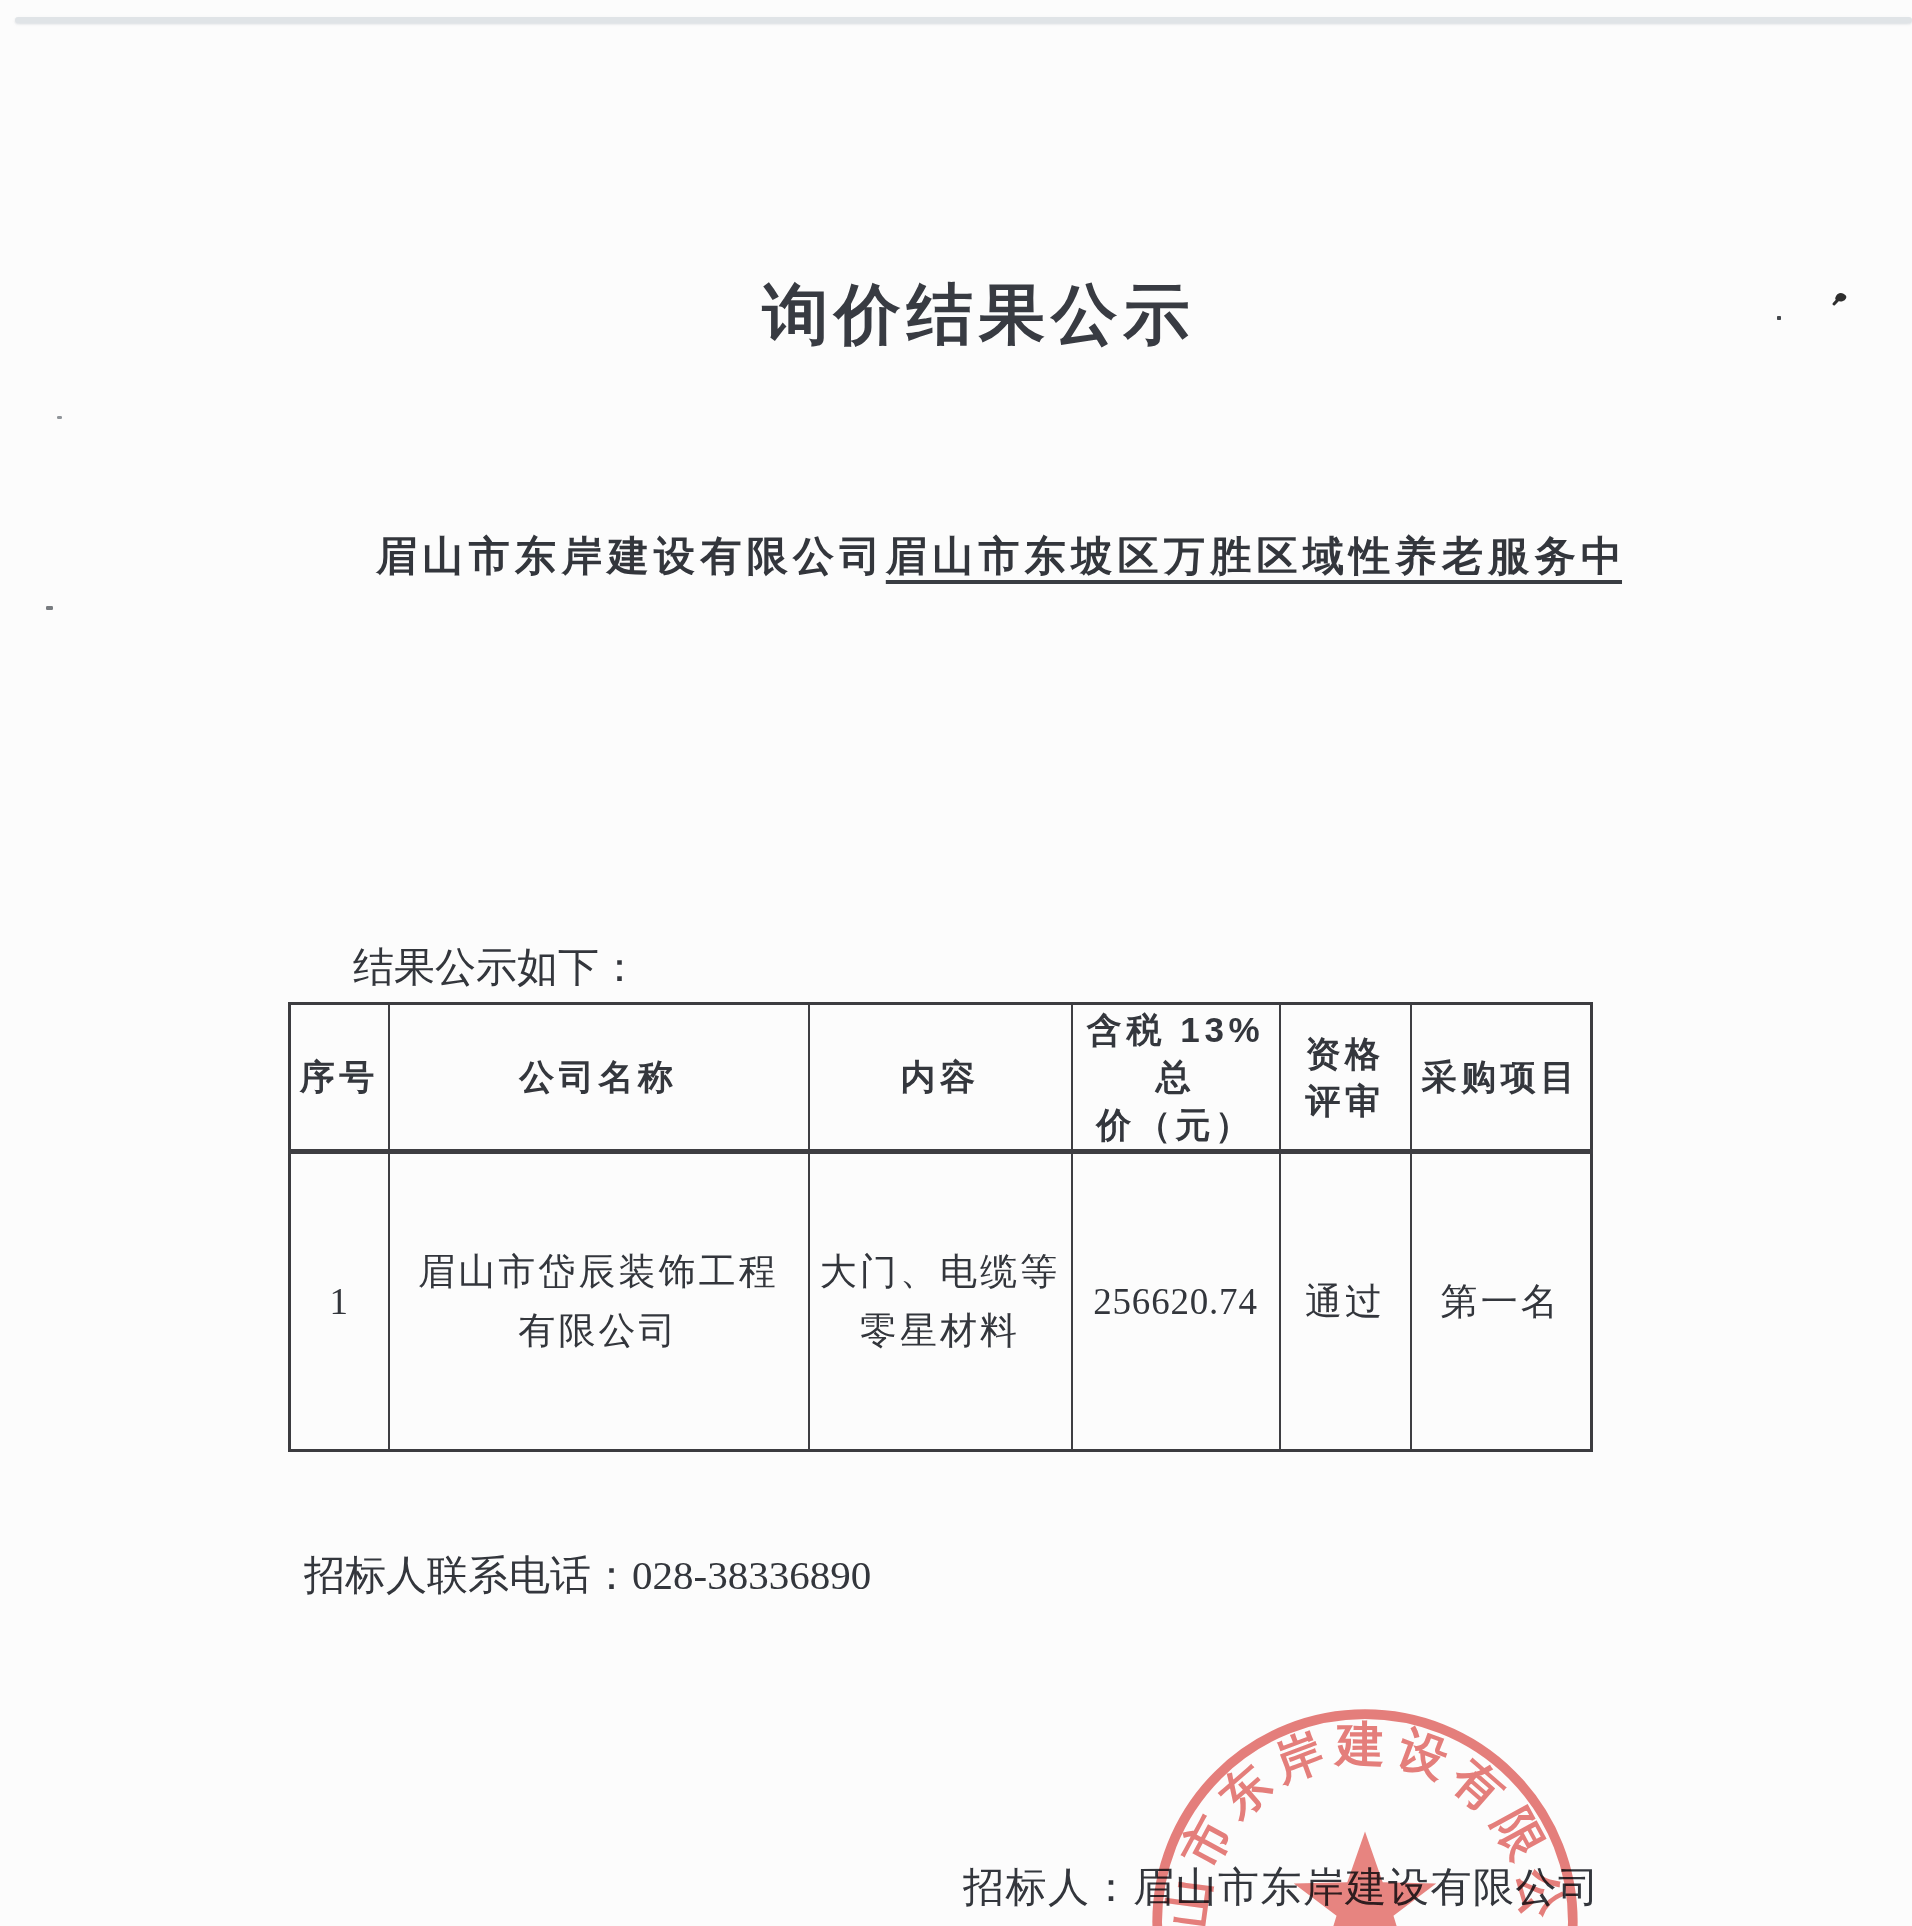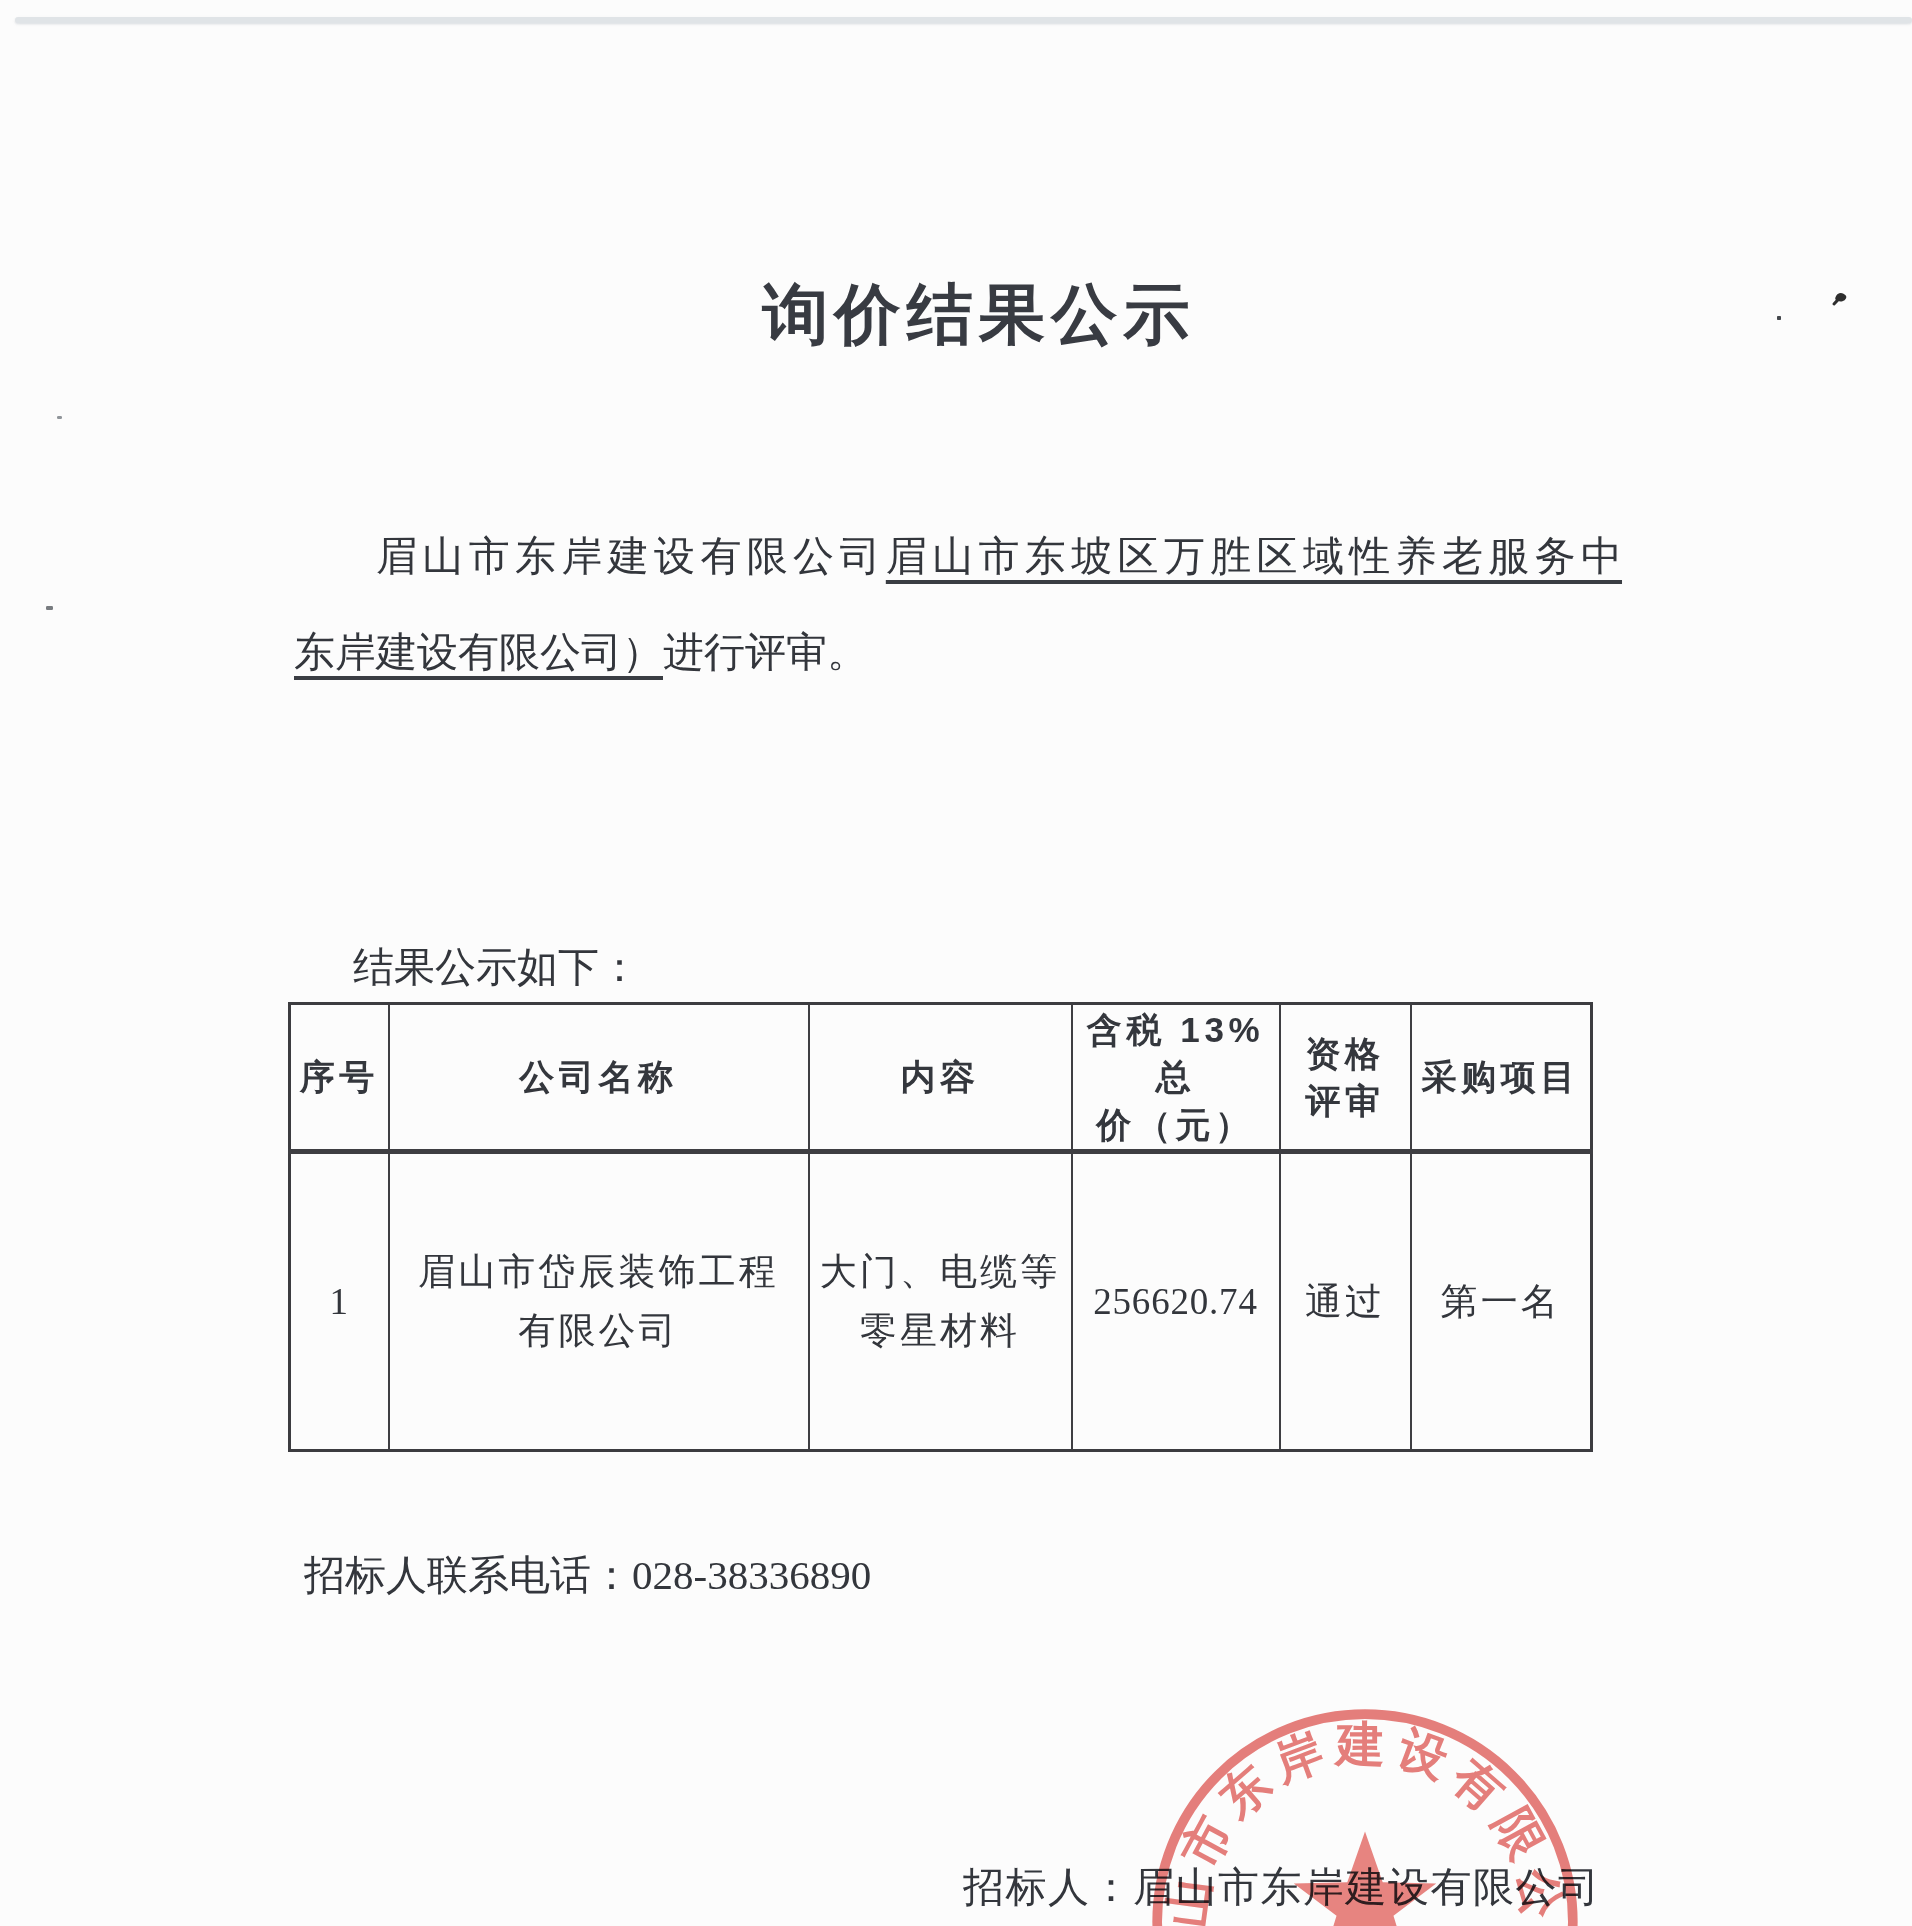--- a/index.html
+++ b/index.html
@@ -24,20 +24,21 @@
     color:#383b42;
   }
   .paragraph{
     position:absolute;left:294px;top:508px;width:1328px;
     font-size:41px;
   }
   .pline{
     height:96px;line-height:96px;
     text-align:justify;text-align-last:justify;
     white-space:nowrap;
+    font-weight:bold;
   }
   .pline.first{text-indent:82px;}
   .pline.last{text-align-last:left;}
   .u{
     text-decoration-line:underline;
     text-decoration-thickness:3.5px;
     text-underline-offset:10px;
     text-decoration-color:#3a3d43;
   }
   .results-intro{
@@ -91,21 +92,20 @@
 </style>
 </head>
 <body>
 
 <div class="scan-top-line"></div>
 
 <div class="doc-title">询价结果公示</div>
 
 <div class="paragraph">
   <div class="pline first"><span>眉山市东岸建设有限公司</span><span class="u">眉山市东坡区万胜区域性养老服务中</span></div>
-  <div class="pline last"><span class="u">东岸建设有限公司）</span><span>进行评审。</span></div>
 </div>
 
 <div class="results-intro">结果公示如下：</div>
 
 <table class="result-table">
   <colgroup>
     <col style="width:99px">
       <col style="width:420px">
       <col style="width:263px">
     <col style="width:208px">

